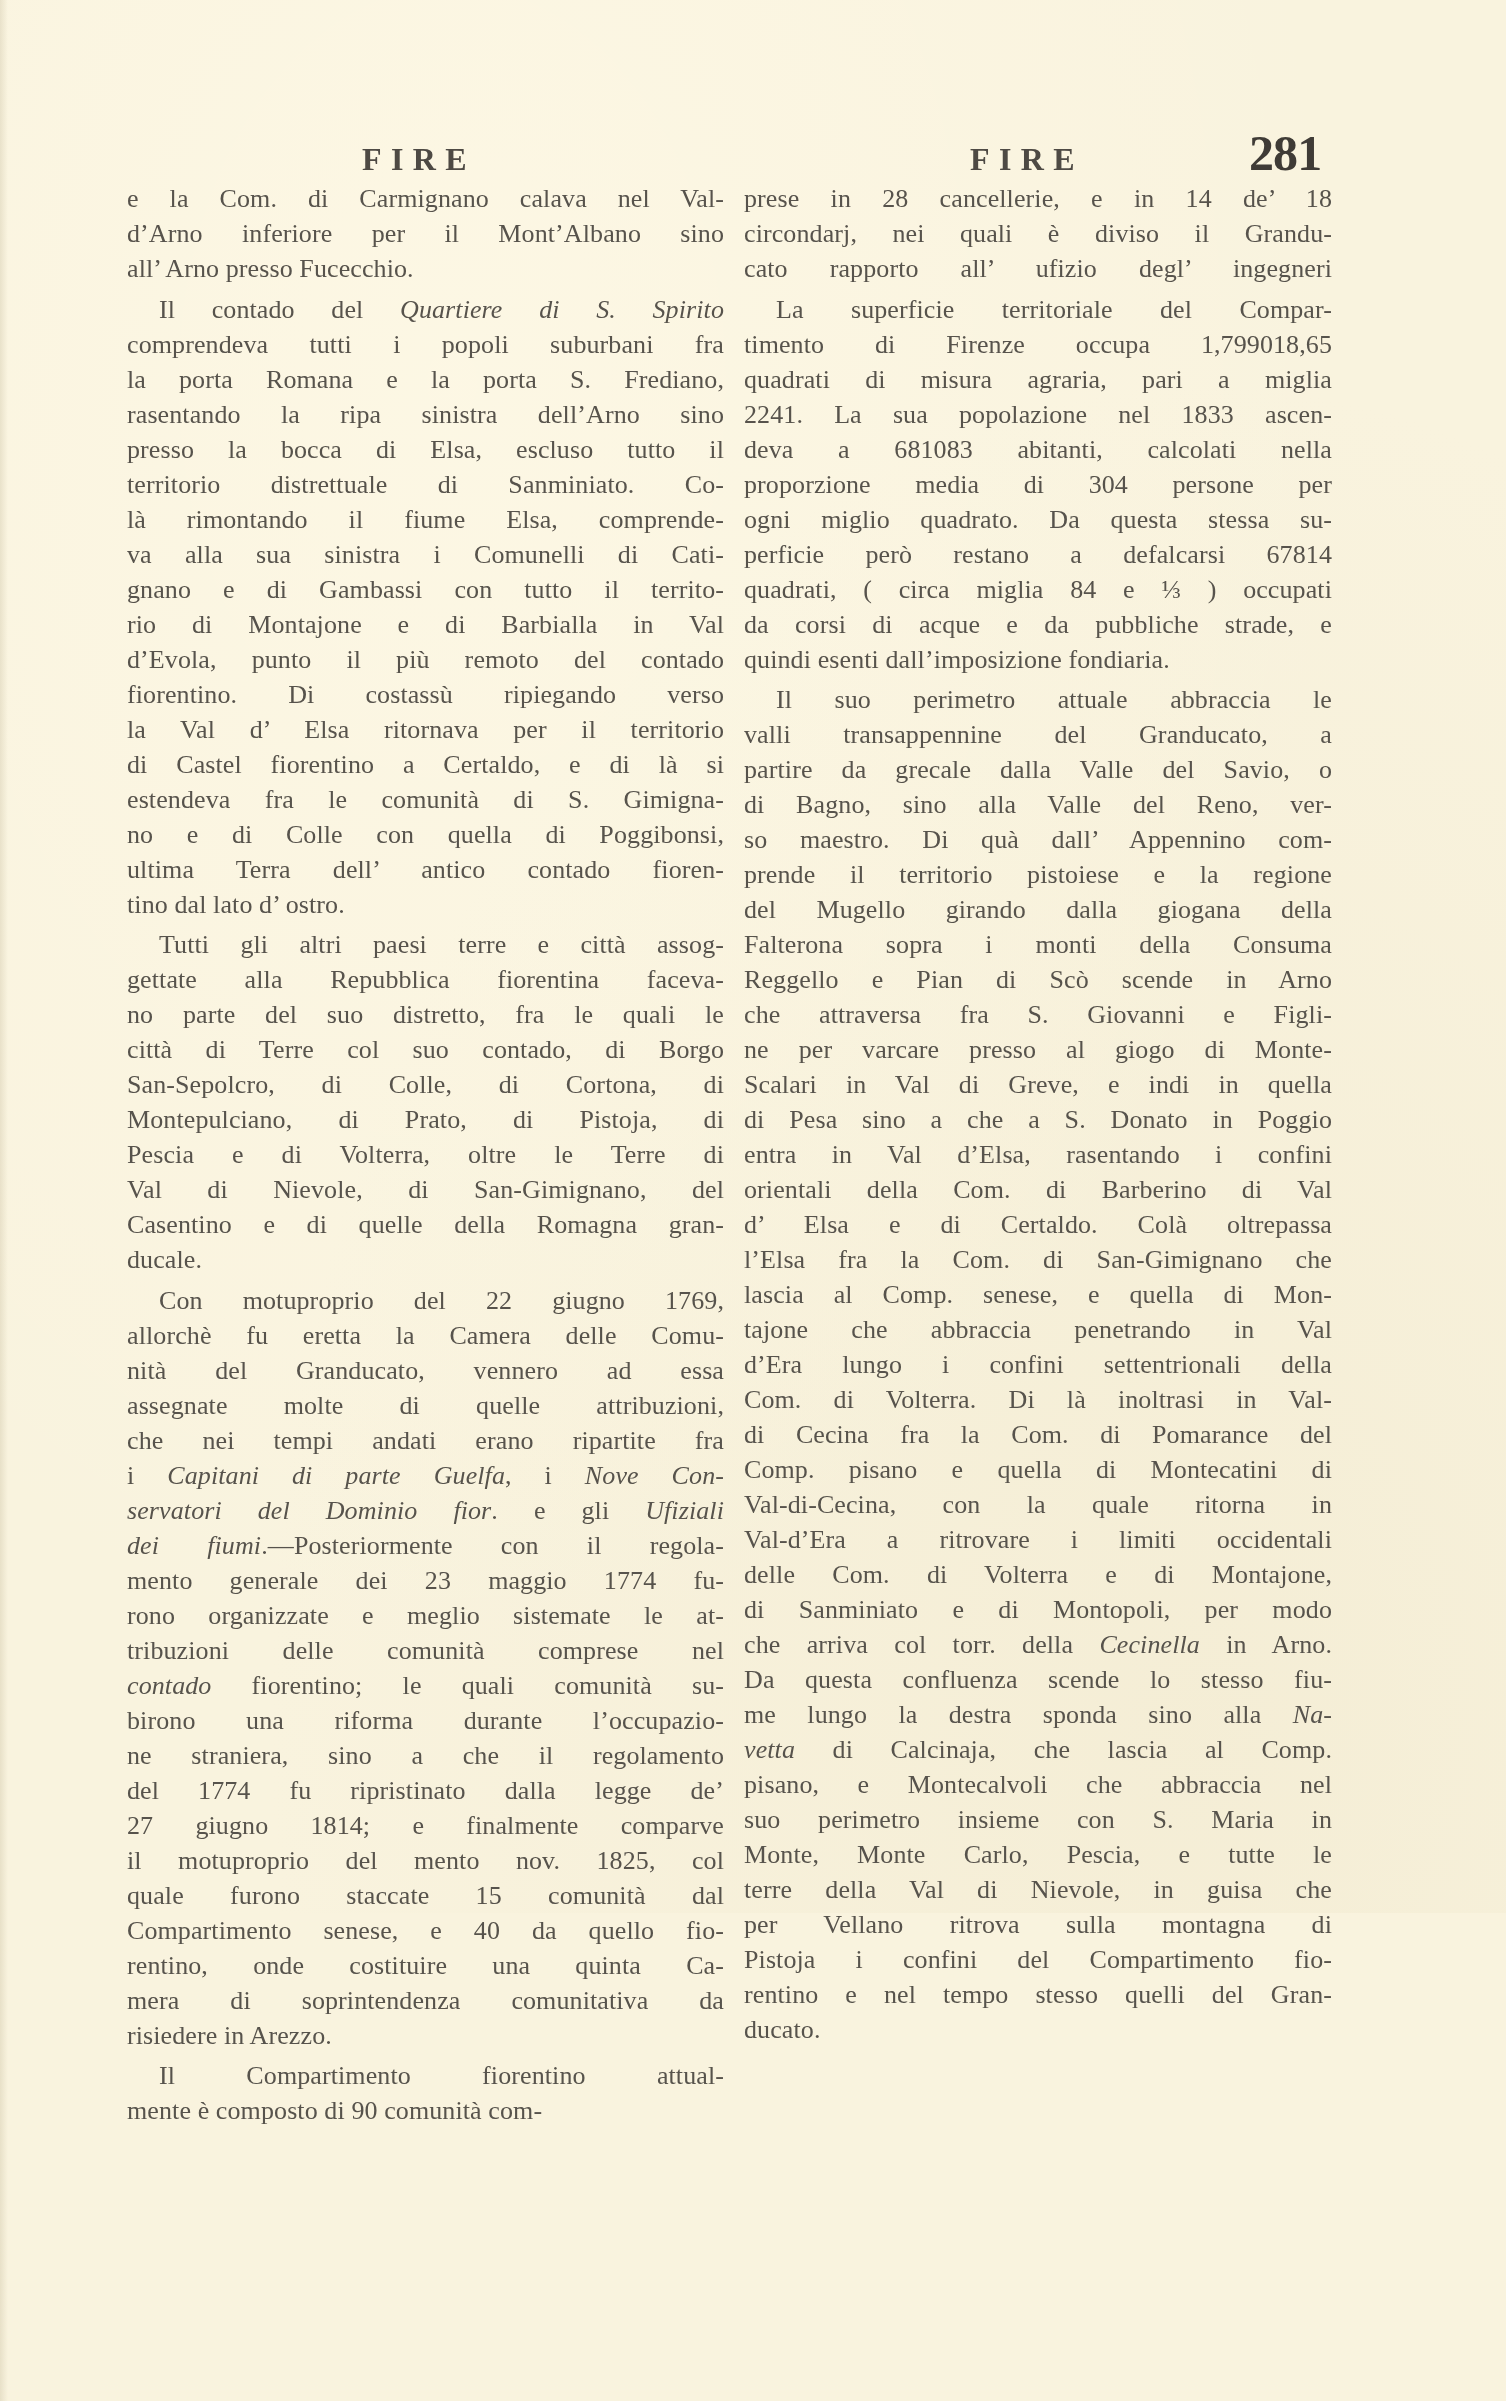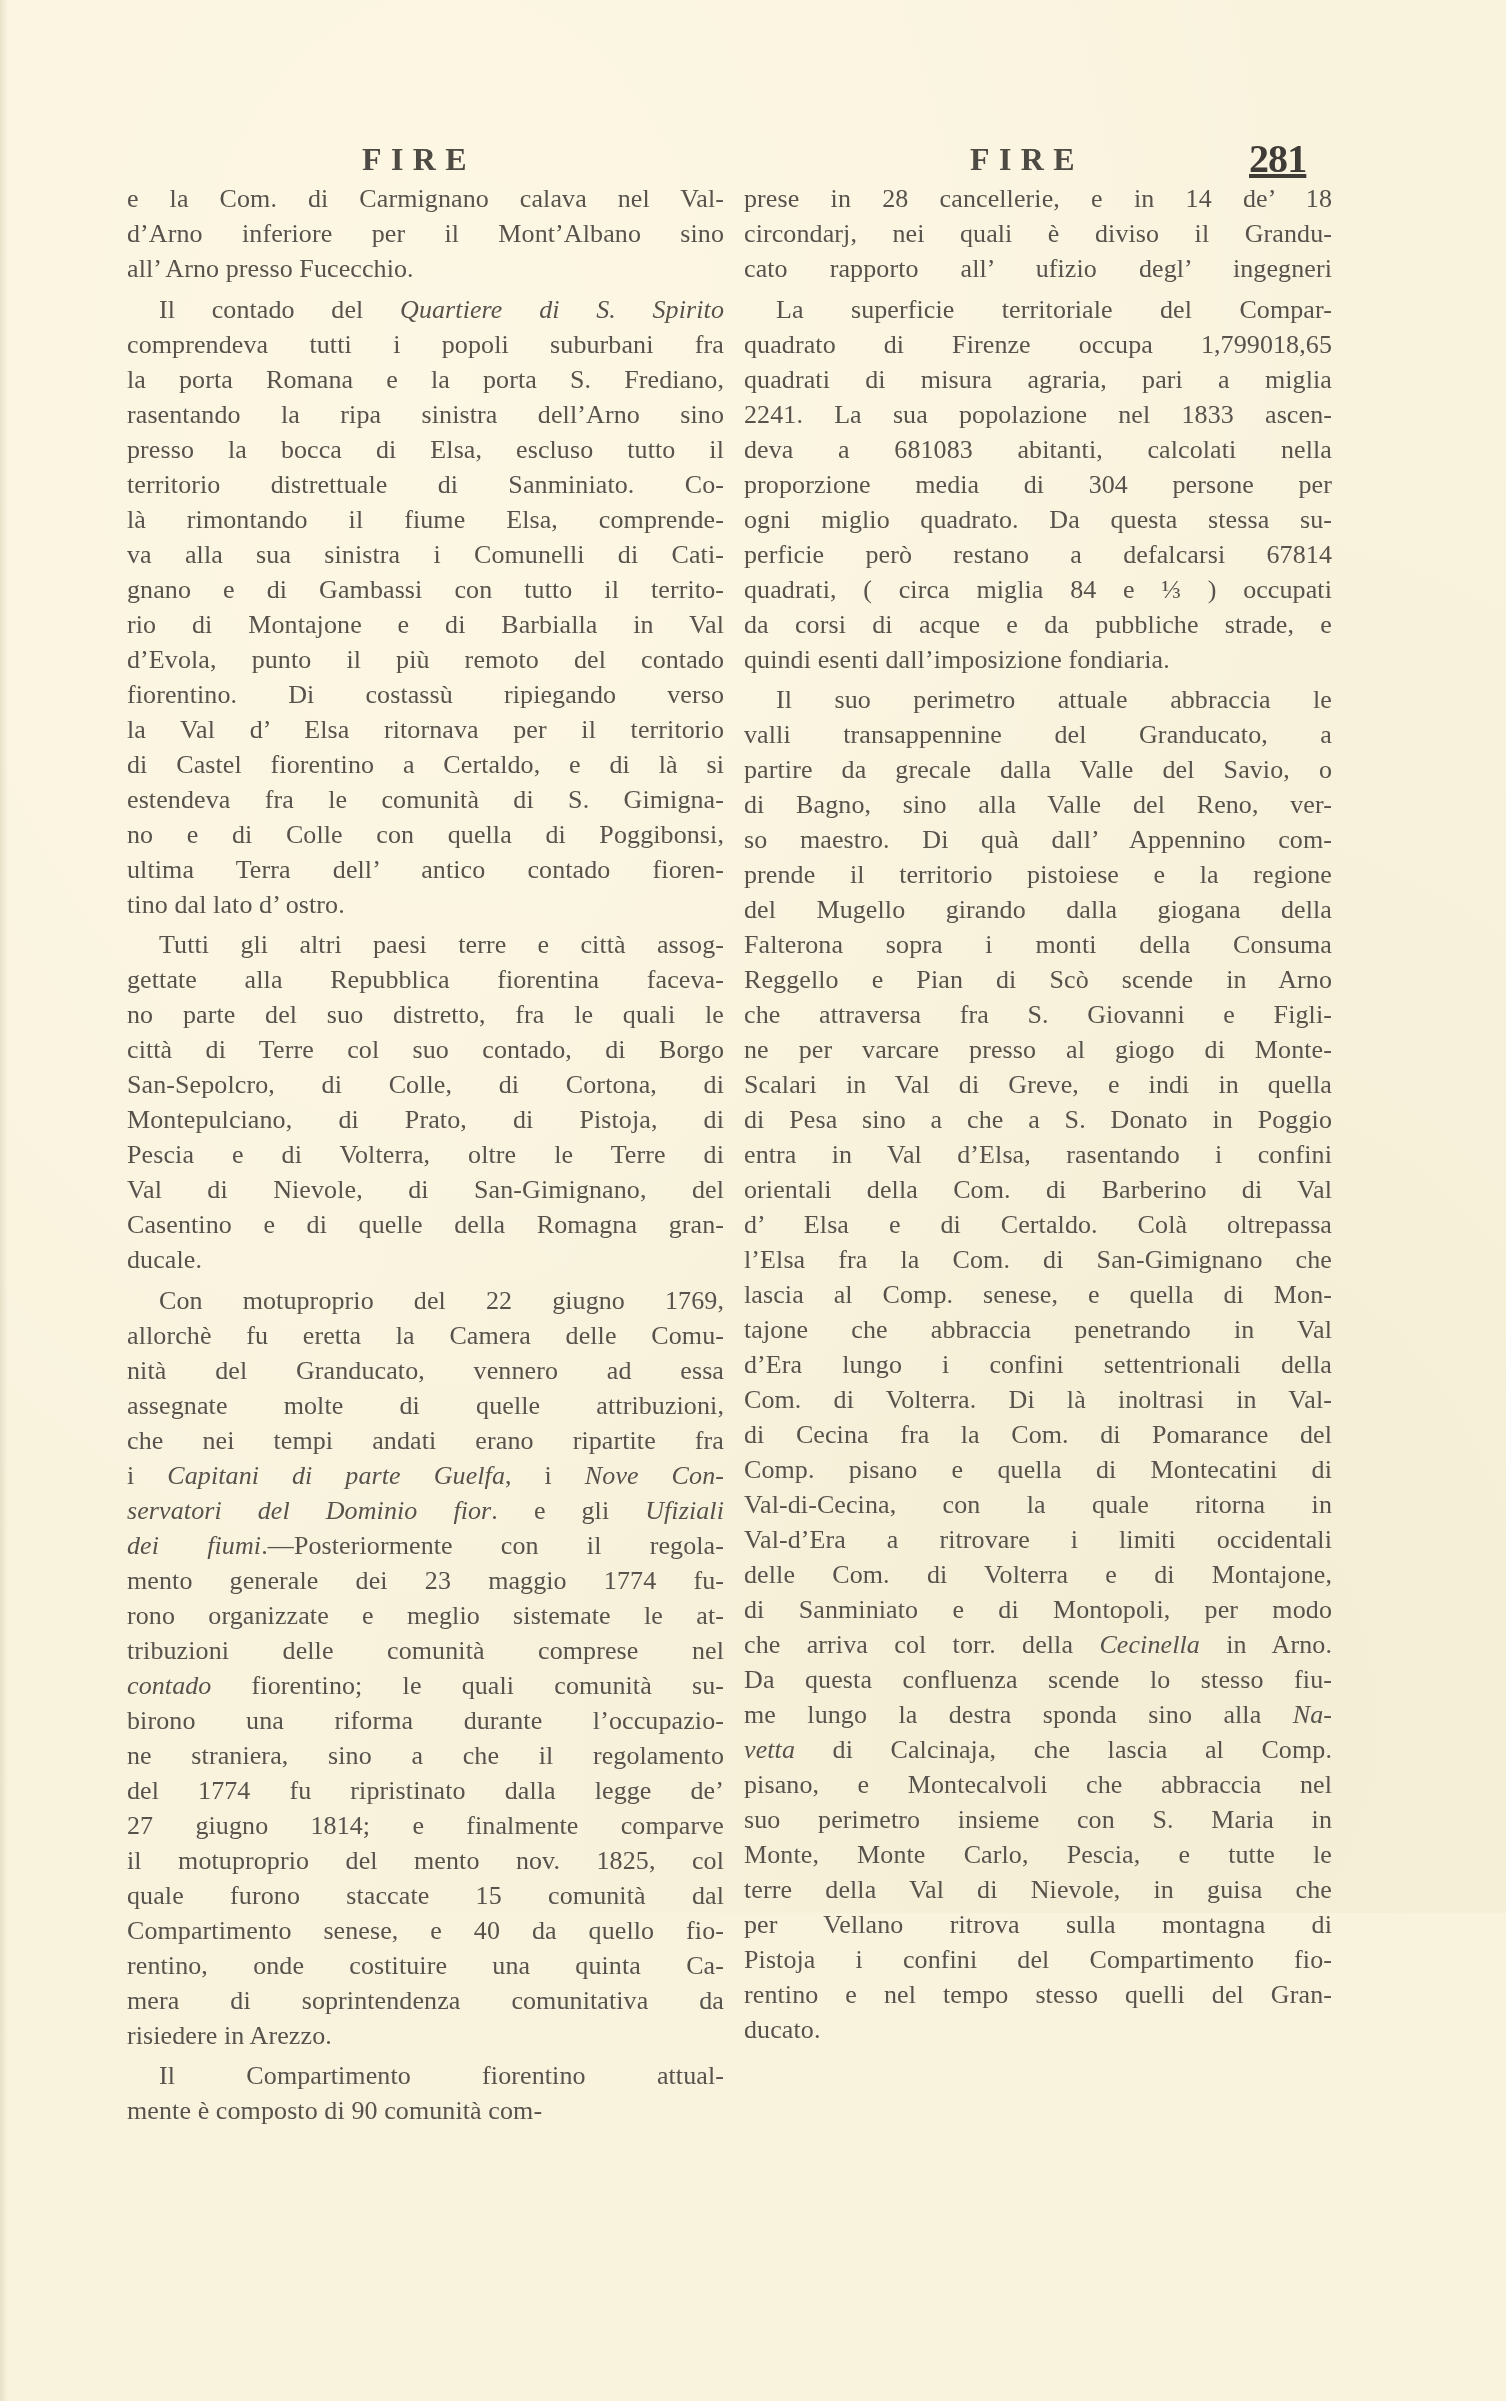--- a/index.html
+++ b/index.html
@@ -36,28 +36,27 @@
       font-family: "Liberation Serif", "DejaVu Serif", serif;
       font-weight: bold;
       font-size: 32px;
       letter-spacing: 9.4px;
       color: #4e4a44;
     }
     .head-left { left: 362px; }
     .head-right { left: 970px; }
     .page-number {
       position: absolute;
-      top: 135px;
+      top: 124px;
       left: 1249px;
       font-family: "Liberation Serif", "DejaVu Serif", serif;
       font-weight: bold;
-      font-size: 40px;
+      font-size: 50px;
       color: #3f3b36;
       letter-spacing: -0.9px;
-      text-decoration: underline;
     }
     .column {
       position: absolute;
       top: 181px;
       width: 597px;
     }
     .col-left { left: 127px; }
     .col-right { left: 744px; width: 588px; }
     .line {
       height: 35px;
@@ -146,21 +145,21 @@
       <div class="line"><span>mera di soprintendenza comunitativa da</span></div>
       <div class="line last"><span>risiedere in Arezzo.</span></div>
       <div class="line indent spaced-before"><span>Il Compartimento fiorentino attual-</span></div>
       <div class="line last"><span>mente è composto di 90 comunità com-</span></div>
     </div>
   <div class="column col-right" id="col-right">
       <div class="line"><span>prese in 28 cancellerie, e in 14 de’ 18</span></div>
       <div class="line"><span>circondarj, nei quali è diviso il Grandu-</span></div>
       <div class="line"><span>cato rapporto all’ ufizio degl’ ingegneri</span></div>
       <div class="line indent spaced-before"><span>La superficie territoriale del Compar-</span></div>
-      <div class="line"><span>quadrato di Firenze occupa 1,799018,65</span></div>
+      <div class="line"><span>timento di Firenze occupa 1,799018,65</span></div>
       <div class="line"><span>quadrati di misura agraria, pari a miglia</span></div>
       <div class="line"><span>2241. La sua popolazione nel 1833 ascen-</span></div>
       <div class="line"><span>deva a 681083 abitanti, calcolati nella</span></div>
       <div class="line"><span>proporzione media di 304 persone per</span></div>
       <div class="line"><span>ogni miglio quadrato. Da questa stessa su-</span></div>
       <div class="line"><span>perficie però restano a defalcarsi 67814</span></div>
       <div class="line"><span>quadrati, ( circa miglia 84 e ⅓ ) occupati</span></div>
       <div class="line"><span>da corsi di acque e da pubbliche strade, e</span></div>
       <div class="line last"><span>quindi esenti dall’imposizione fondiaria.</span></div>
       <div class="line indent spaced-before"><span>Il suo perimetro attuale abbraccia le</span></div>

